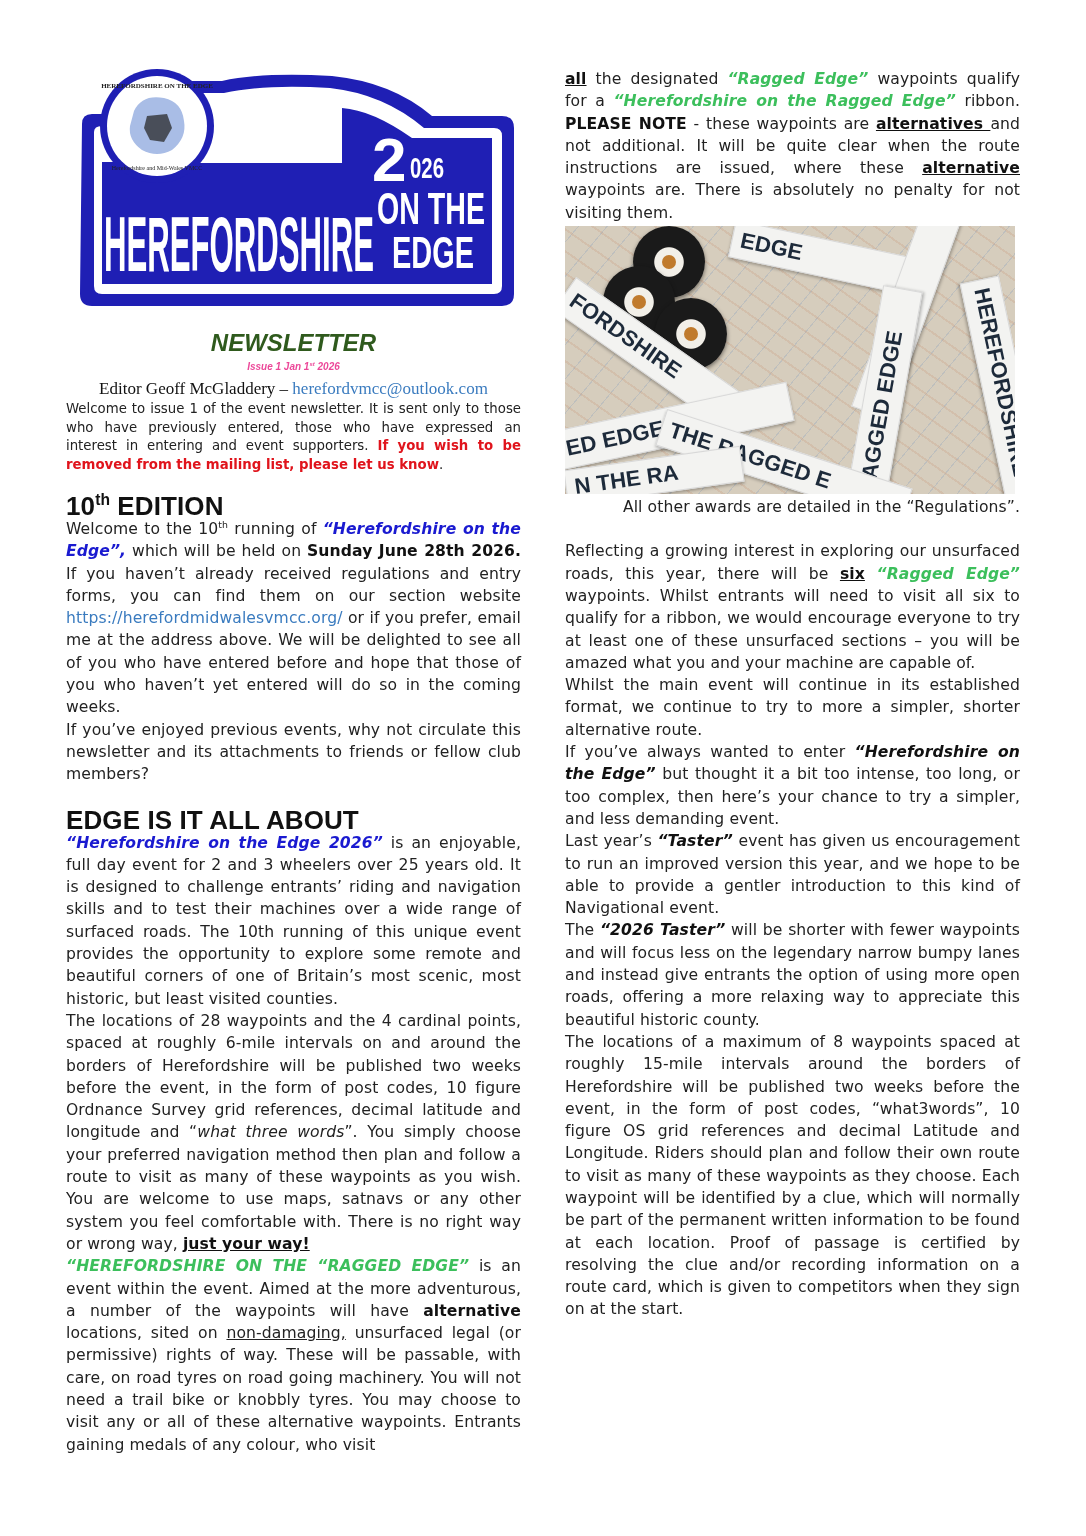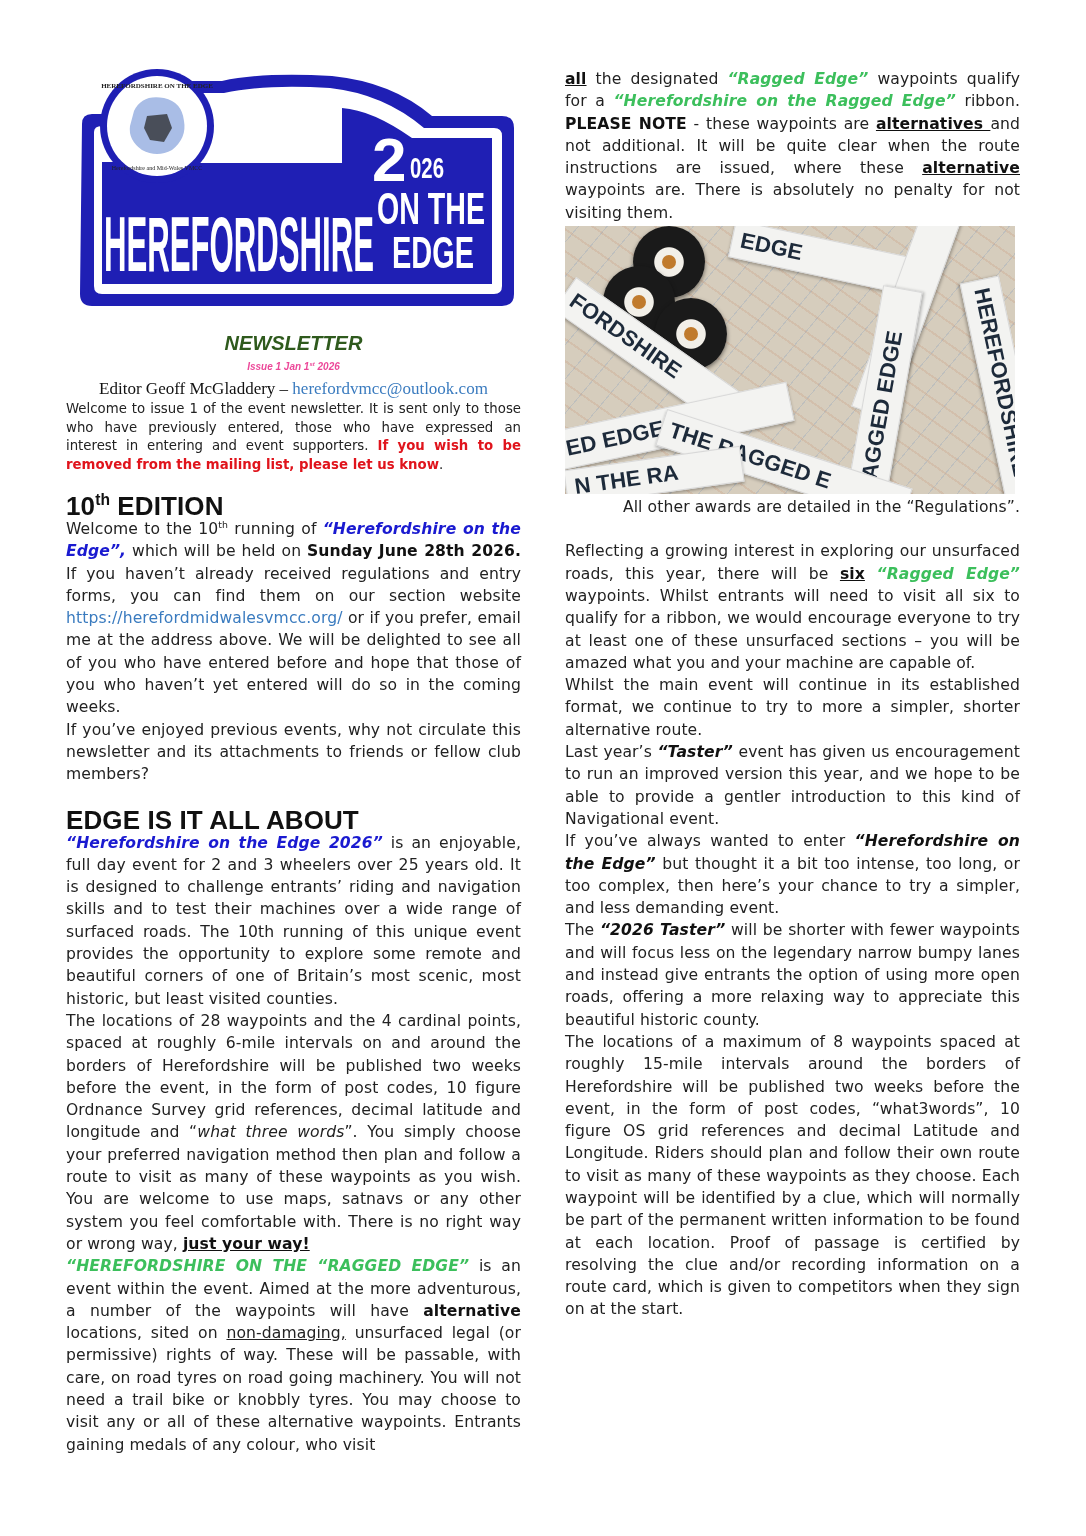--- a/index.html
+++ b/index.html
@@ -13,21 +13,21 @@
   .green-em{color:#3cbf5c;font-weight:bold;font-style:italic;}
   .blk-em{color:#111;font-weight:bold;font-style:italic;}
   b{color:#111;}
   .u{text-decoration:underline;}
   a{color:#3a7bbf;}
   .gap{height:22px;}
   
   #logo{position:absolute;left:72px;top:66px;width:450px;height:242px;}
   
   #mast{position:absolute;left:66px;top:330px;width:455px;text-align:center;}
-  #mast .nl{font-family:"Liberation Sans",sans-serif;font-weight:bold;font-style:italic;color:#2f5a1d;font-size:20px;line-height:26px;}
+  #mast .nl{font-family:"Liberation Sans",sans-serif;font-weight:bold;font-style:italic;color:#2f5a1d;font-size:24px;line-height:26px;}
   #mast .iss{font-family:"Liberation Sans",sans-serif;font-weight:bold;font-style:italic;color:#ec4899;font-size:10px;line-height:22px;}
   #mast .ed{font-family:"Liberation Serif",serif;font-size:17px;line-height:22px;color:#111;}
   #mast .intro{font-size:13.3px;line-height:18.7px;text-align:justify;color:#222;}
   #mast .red{color:#e0141c;font-weight:bold;margin-top:40px;}
   sup{font-size:60%;line-height:0;}
   #photo{position:relative;width:450px;height:268px;margin:2px 0 2px 0;overflow:hidden;background:#c9c0b0;}
   .ribbon{position:absolute;background:#f3f3f1;border:1px solid #d8d8d8;color:#1d2a3a;font-family:"Liberation Sans",sans-serif;font-weight:bold;font-size:22px;white-space:nowrap;display:flex;align-items:center;padding:0 8px;box-shadow:0 2px 3px rgba(0,0,0,.25);}
   .medal{position:absolute;border-radius:50%;background:radial-gradient(circle,#f2efe8 0 28%,#1a1a1a 30% 100%);box-shadow:0 2px 4px rgba(0,0,0,.5);}
   .medal::after{content:"";position:absolute;left:40%;top:40%;width:20%;height:20%;border-radius:50%;background:#c07a2c;}
 </style>
@@ -86,17 +86,17 @@
     <div class="ribbon" style="left:210px;top:150px;width:200px;height:38px;transform:rotate(-80deg);">RAGGED EDGE</div>
     <div class="ribbon" style="left:320px;top:150px;width:220px;height:38px;transform:rotate(78deg);">HEREFORDSHIRE</div>
     <div class="ribbon" style="left:-10px;top:180px;width:220px;height:38px;transform:rotate(-12deg);">ED EDGE</div>
     <div class="ribbon" style="left:90px;top:222px;width:240px;height:36px;transform:rotate(18deg);">THE RAGGED E</div>
     <div class="ribbon" style="left:0px;top:232px;width:160px;height:34px;transform:rotate(-8deg);">N THE RA</div>
   </div>
   <p style="text-align:right;">All other awards are detailed in the “Regulations”.</p>
   <div class="gap"></div>
   <p><span>Reflecting a growing interest in exploring our unsurfaced roads, this year, there will be </span><b class="u">six</b> <span class="green-em">“Ragged Edge”</span><span> waypoints. Whilst entrants will need to visit all six to qualify for a ribbon, we would encourage everyone to try at least one of these unsurfaced sections – you will be amazed what you and your machine are capable of.</span></p>
   <p>Whilst the main event will continue in its established format, we continue to try to more a simpler, shorter alternative route.</p>
+  <p><span>If you’ve always wanted to enter </span><span class="blk-em">“Herefordshire on the Edge”</span><span> but thought it a bit too intense, too long, or too complex, then here’s your chance to try a simpler, and less demanding event.</span></p>
   <p><span>Last year’s </span><span class="blk-em">“Taster”</span><span> event has given us encouragement to run an improved version this year, and we hope to be able to provide a gentler introduction to this kind of Navigational event.</span></p>
-  <p><span>If you’ve always wanted to enter </span><span class="blk-em">“Herefordshire on the Edge”</span><span> but thought it a bit too intense, too long, or too complex, then here’s your chance to try a simpler, and less demanding event.</span></p>
   <p><span>The </span><span class="blk-em">“2026 Taster”</span><span> will be shorter with fewer waypoints and will focus less on the legendary narrow bumpy lanes and instead give entrants the option of using more open roads, offering a more relaxing way to appreciate this beautiful historic county.</span></p>
   <p>The locations of a maximum of 8 waypoints spaced at roughly 15-mile intervals around the borders of Herefordshire will be published two weeks before the event, in the form of post codes, “what3words”, 10 figure OS grid references and decimal Latitude and Longitude. Riders should plan and follow their own route to visit as many of these waypoints as they choose. Each waypoint will be identified by a clue, which will normally be part of the permanent written information to be found at each location. Proof of passage is certified by resolving the clue and/or recording information on a route card, which is given to competitors when they sign on at the start.</p>
 </div>
 
 </body></html>

